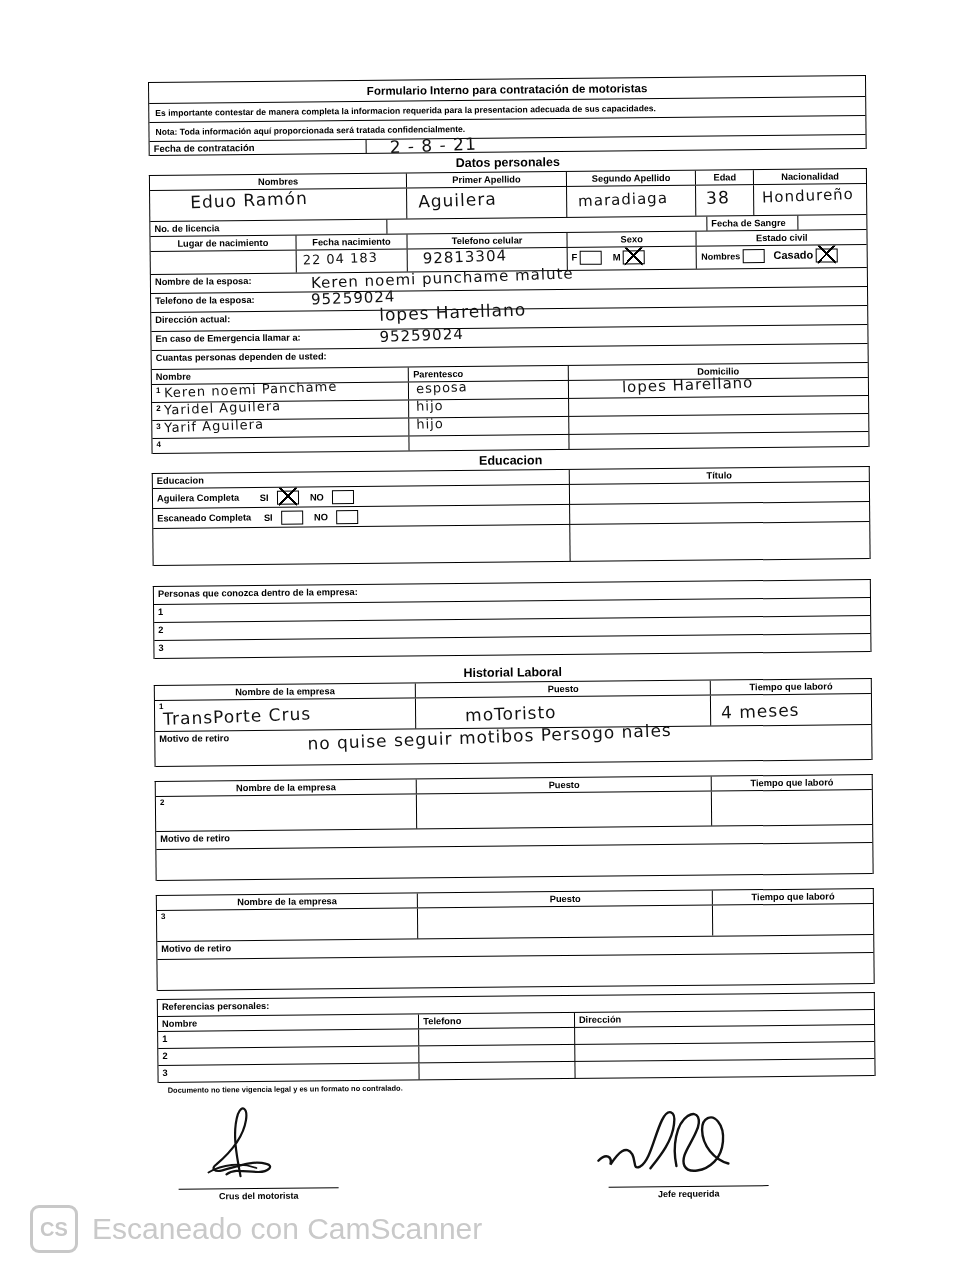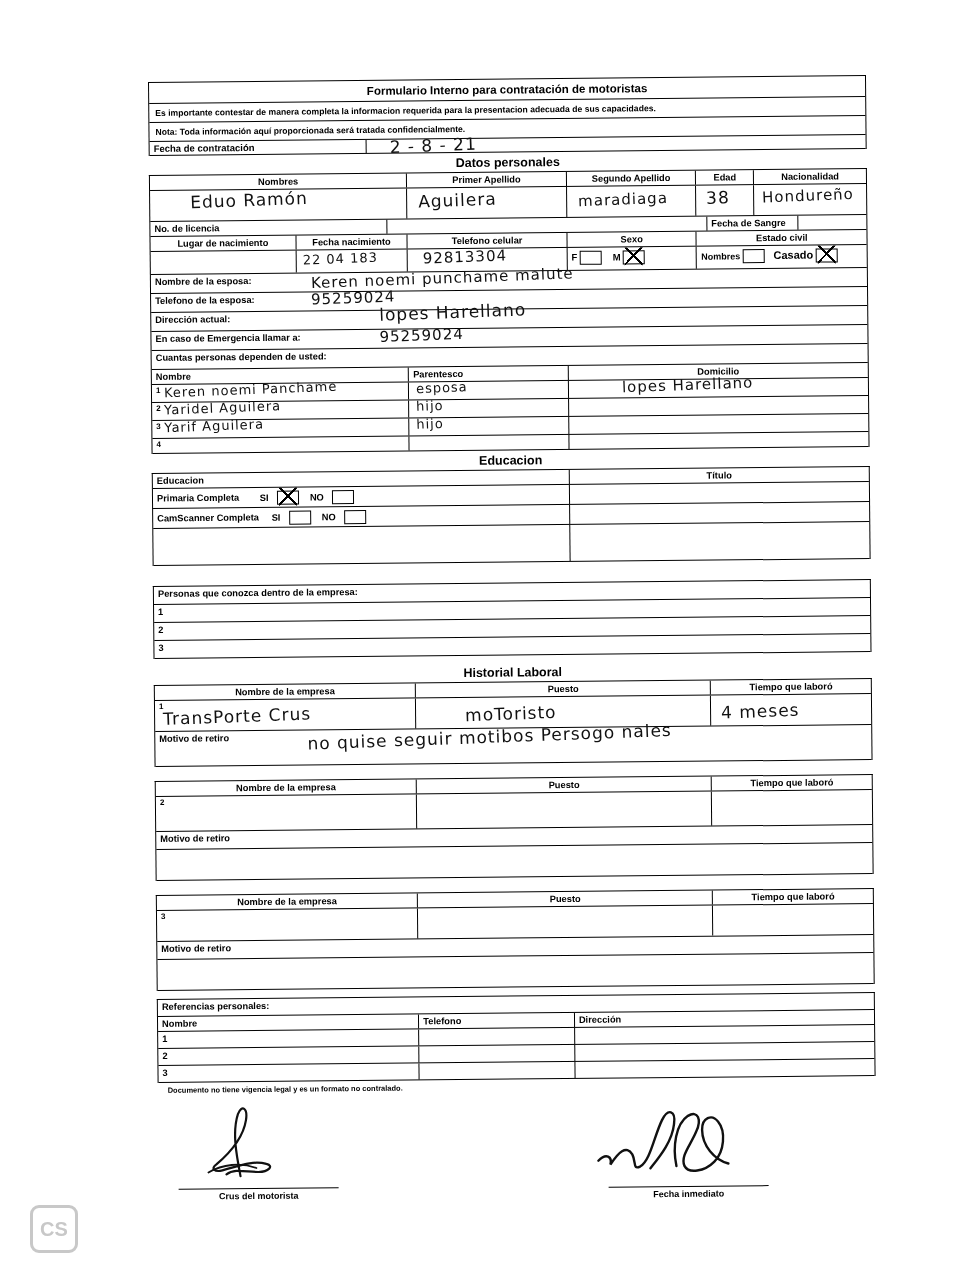--- a/index.html
+++ b/index.html
@@ -224,31 +224,31 @@
 
     <div class="sectiontitle">Educacion</div>
 
     <div class="box">
       <div class="row hline">
         <div class="cell lbl" style="width:418px;">Educacion</div>
         <div class="cell hdr" style="width:300px;border-right:none;">Título</div>
       </div>
       <div class="row hline" style="height:19px;">
         <div class="cell" style="width:418px;padding-top:3px;">
-          <span style="font-size:9.3px;font-weight:bold;">Primaria Completa</span>
+          <span style="font-size:9.3px;font-weight:bold;">Aguilera Completa</span>
           <span style="font-size:9.3px;margin-left:18px;">SI</span>
           <span class="chk x" style="margin-left:6px;"></span>
           <span style="font-size:9.3px;margin-left:8px;">NO</span>
           <span class="chk" style="margin-left:6px;"></span>
         </div>
         <div class="cell" style="width:300px;border-right:none;"></div>
       </div>
       <div class="row hline" style="height:19px;">
         <div class="cell" style="width:418px;padding-top:3px;">
-          <span style="font-size:9.3px;font-weight:bold;">CamScanner Completa</span>
+          <span style="font-size:9.3px;font-weight:bold;">Escaneado Completa</span>
           <span style="font-size:9.3px;margin-left:10px;">SI</span>
           <span class="chk" style="margin-left:6px;"></span>
           <span style="font-size:9.3px;margin-left:8px;">NO</span>
           <span class="chk" style="margin-left:6px;"></span>
         </div>
         <div class="cell" style="width:300px;border-right:none;"></div>
       </div>
       <div class="row" style="height:36px;border-bottom:1.5px solid #000;">
         <div class="cell" style="width:418px;"></div>
         <div class="cell" style="width:300px;border-right:none;"></div>
@@ -375,23 +375,24 @@
 
       <svg class="scribble" style="left:430px;top:6px;" width="170" height="90" viewBox="0 0 170 90">
         <path d="M10 64 C 18 56, 24 60, 22 68 C 30 56, 38 48, 44 58 C 48 66, 44 74, 52 70
                  C 62 64, 66 40, 74 24 C 80 12, 88 14, 86 28 C 84 46, 70 62, 62 72" fill="none" stroke="#111" stroke-width="2.4" stroke-linecap="round"></path>
         <path d="M88 70 C 84 50, 88 28, 100 20 C 110 14, 114 24, 108 36 C 102 50, 92 60, 96 70
                  C 100 78, 116 76, 126 66 C 136 56, 138 36, 130 26 C 124 18, 114 22, 114 34
                  C 114 50, 126 64, 140 68" fill="none" stroke="#111" stroke-width="2.4" stroke-linecap="round"></path>
       </svg>
       <div class="sig" style="left:440px;top:96px;width:180px;">
         <div class="sigline" style="margin:0 auto 2px auto;"></div>
-        <span>Fecha inmediato</span>
+        <span>Jefe requerida</span>
       </div>
     </div>
 
   </div>
 
   <div class="cam">
     <div class="logo">CS</div>
+    <div class="txt">Escaneado con CamScanner</div>
   </div>
 
 </div>
 
 </body></html>

